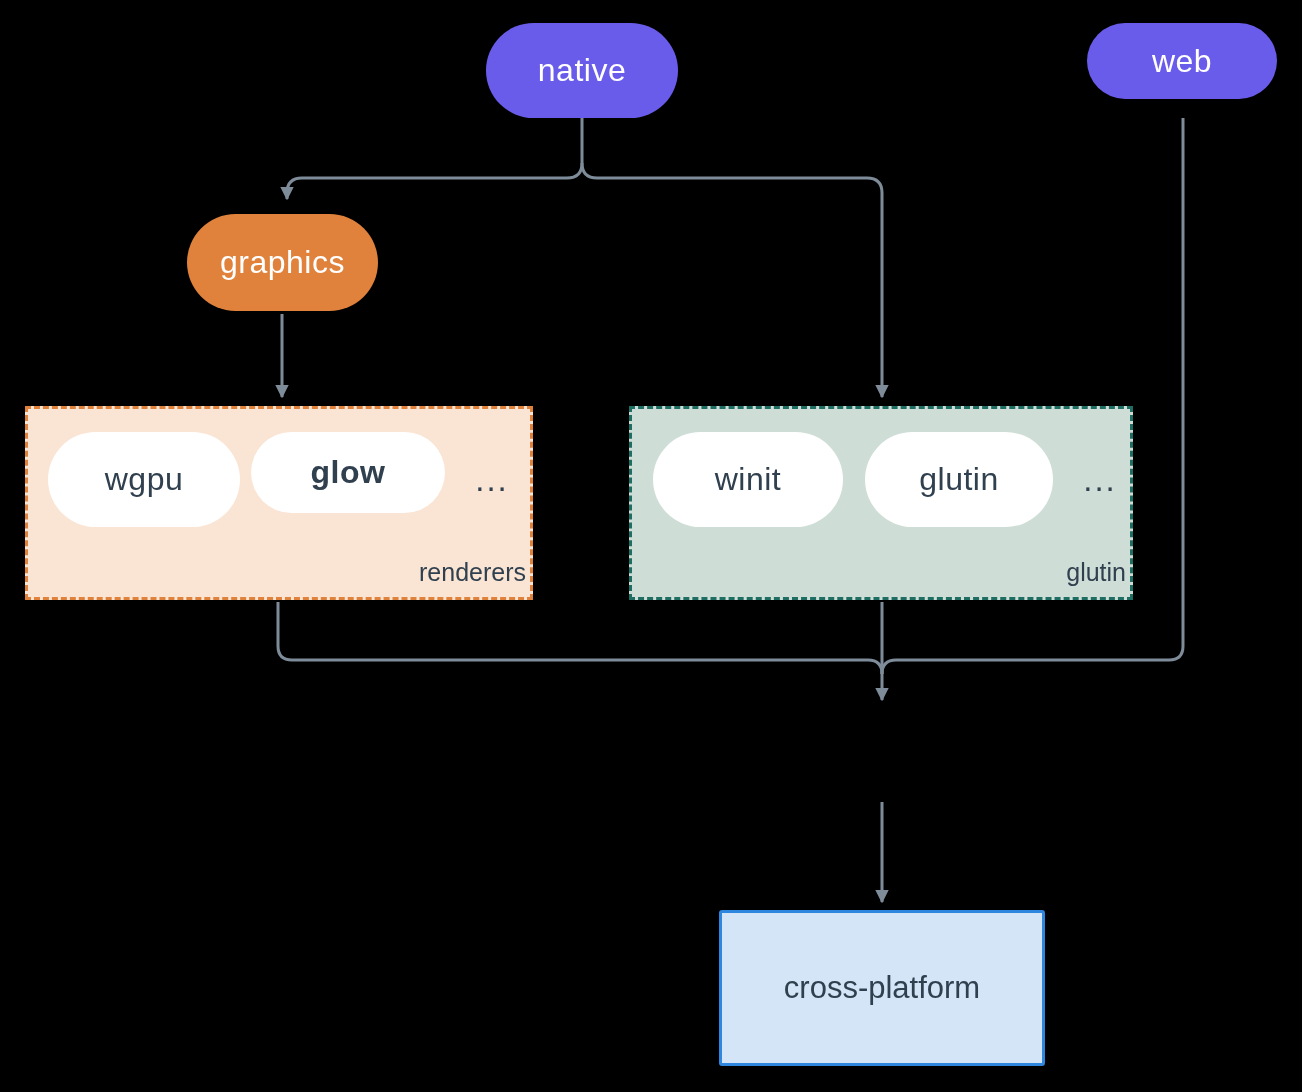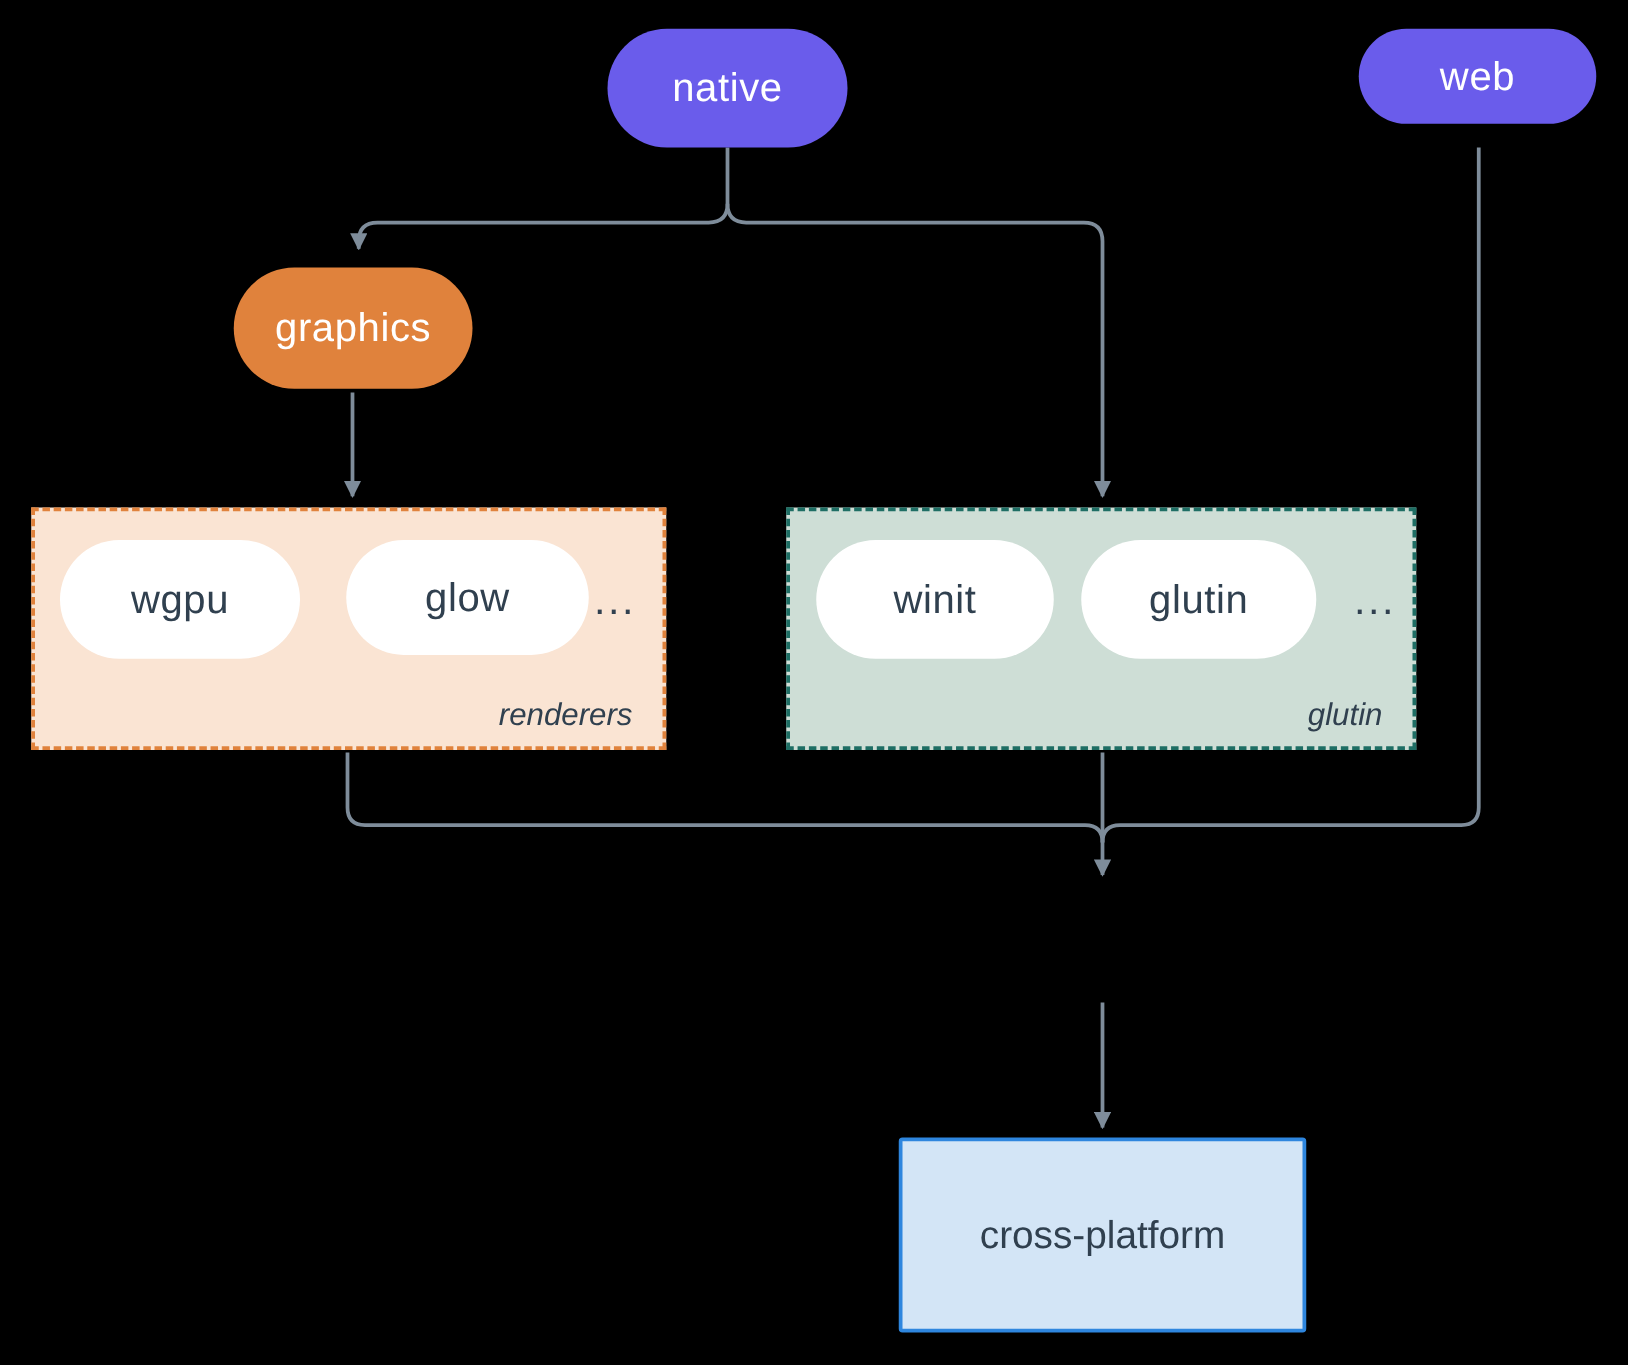--- a/index.html
+++ b/index.html
@@ -47,25 +47,24 @@
     padding-left: 40px;
   }
   .group-box.shells {
     left: 629px; top: 406px;
     width: 504px;
     background: #CEDED6;
     border: 3px dashed #1E6E64;
   }
   .group-label {
     position: absolute;
-    right: 24px;
+    right: 4px;
     bottom: 10px;
     color: #30404F;
     font-size: 25px;
-    font-style: italic;
   }
   .ellipsis {
     position: absolute;
     top: 23px;
     height: 95px;
     width: 60px;
     display: flex;
     align-items: center;
     justify-content: center;
     color: #30404F;
@@ -120,21 +119,21 @@
   </div>
 
   <div class="pill graphics" style="left:187px; top:214px; width:191px; height:97px;">
     <span>graphics</span>
   </div>
 
   <div class="group-box renderers">
     <div class="pill white" style="left:20px; top:23px; width:192px; height:95px;">
       <span>wgpu</span>
     </div>
-    <div class="pill white" style="left:249px; top:23px; width:194px; height:92px;">
+    <div class="pill white" style="left:223px; top:23px; width:194px; height:81px;font-weight:bold;">
       <span>glow</span>
     </div>
     <div class="ellipsis" style="left:434px;">...</div>
     <div class="group-label">renderers</div>
   </div>
 
   <div class="group-box shells">
     <div class="pill white" style="left:233px; top:23px; width:188px; height:95px;">
       <span>glutin</span>
     </div>

